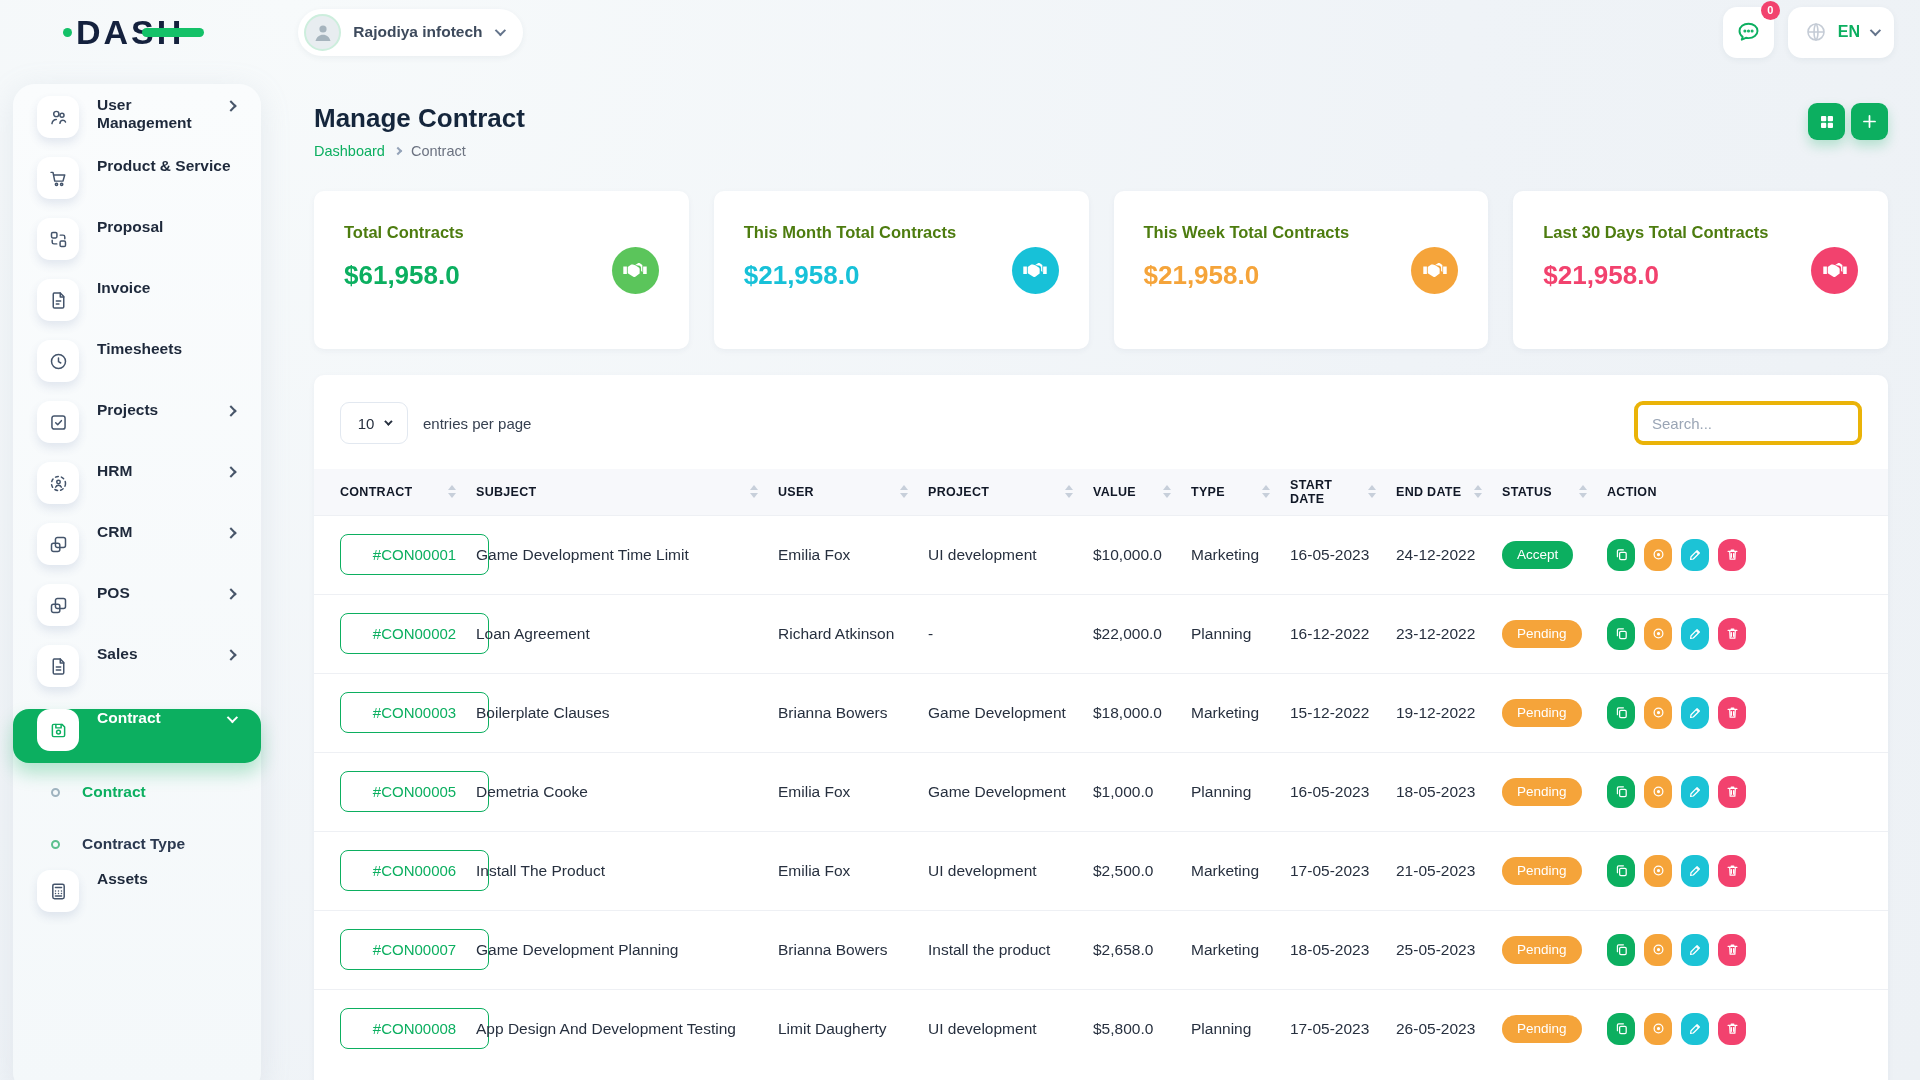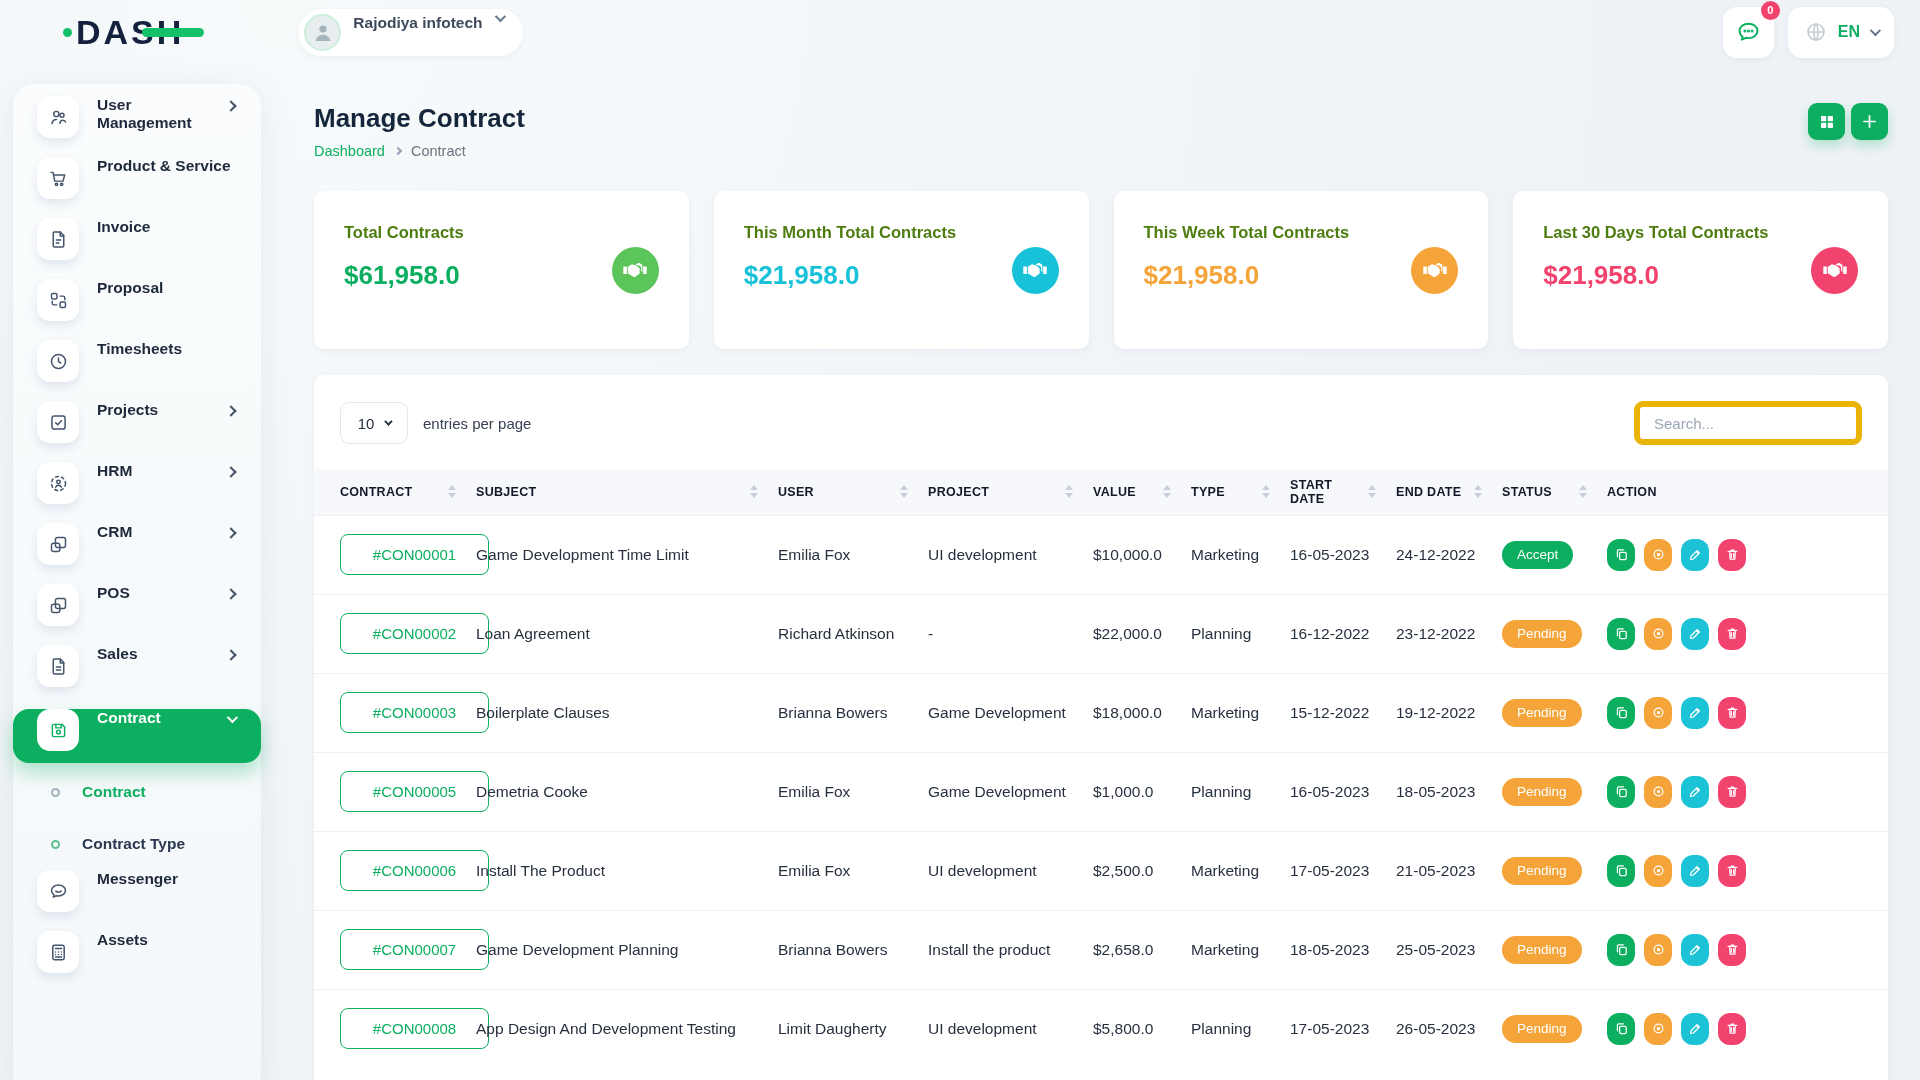--- a/index.html
+++ b/index.html
@@ -8,21 +8,21 @@
     position:relative; overflow:hidden;
     font-family:"Liberation Sans","DejaVu Sans",sans-serif;
     background:radial-gradient(circle at 15% 0%, #f7fafb 0%, #eff3f7 60%, #edf1f5 100%);
     color:#1f2937;
   }
   
   .topbar { position:absolute; top:0; left:0; right:0; height:64px; display:flex; align-items:center; padding:0 26px 0 76px; }
   .logo { position:relative; font-size:34px; font-weight:900; letter-spacing:3px; color:#14213d; line-height:1; }
   .logo-dot { position:absolute; left:-13px; top:13px; width:9px; height:9px; border-radius:50%; background:#14c168; }
   .logo-bar { position:absolute; right:-20px; top:13px; width:62px; height:9px; border-radius:5px; background:#14c168; }
-  .company-pill { margin-left:114px; display:flex; gap:12px; background:#fff; border-radius:26px; padding:5px 20px 5px 6px; height:47px; box-shadow:0 2px 6px rgba(40,60,90,.06); cursor:pointer; }
+  .company-pill { margin-left:114px; display:flex; align-items:center; gap:12px; background:#fff; border-radius:26px; padding:5px 20px 5px 6px; height:47px; box-shadow:0 2px 6px rgba(40,60,90,.06); cursor:pointer; }
   .avatar { width:37px; height:37px; border-radius:50%; background:#e8edf0; border:2px solid #cdeedd; display:flex; align-items:center; justify-content:center; overflow:hidden; }
   .company-name { font-size:15.5px; font-weight:600; color:#3d4a5c; }
   .top-right { margin-left:auto; display:flex; align-items:center; gap:14px; }
   .chat-btn { position:relative; width:51px; height:51px; background:#fff; border-radius:14px; display:flex; align-items:center; justify-content:center; box-shadow:0 2px 6px rgba(40,60,90,.06); cursor:pointer; }
   .chat-badge { position:absolute; top:-6px; right:-6px; min-width:19px; height:19px; border-radius:10px; background:#f2426e; color:#fff; font-size:11px; font-weight:700; display:flex; align-items:center; justify-content:center; padding:0 5px; }
   .lang-pill { height:51px; background:#fff; border-radius:14px; display:flex; align-items:center; gap:10px; padding:0 16px; box-shadow:0 2px 6px rgba(40,60,90,.06); cursor:pointer; }
   .lang-code { color:#0caf60; font-size:16px; font-weight:700; }
   
   .chev { display:inline-block; width:8px; height:8px; border-right:2px solid currentColor; border-bottom:2px solid currentColor; }
   .chev-right { transform:rotate(-45deg); }
@@ -58,21 +58,21 @@
   .stat-texts { display:flex; flex-direction:column; gap:18px; }
   .stat-title { font-size:16.5px; font-weight:700; color:#4d7c0f; }
   .stat-value { font-size:26px; font-weight:700; }
   .stat-icon-wrap { margin-left:auto; align-self:center; width:47px; height:47px; border-radius:50%; display:flex; align-items:center; justify-content:center; }
   
   .table-card { position:absolute; left:314px; right:32px; top:375px; height:830px; background:#fff; border-radius:10px; box-shadow:0 2px 6px rgba(40,60,90,.05); padding-top:26px; overflow:hidden; }
   .tbl-controls { display:flex; align-items:center; padding:0 26px; margin-bottom:24px; }
   .page-size { display:flex; align-items:center; gap:10px; width:68px; height:42px; border:1px solid #e2e8f0; border-radius:9px; background:#fff; justify-content:center; font-size:15px; color:#27303f; cursor:pointer; }
   .page-size .chev { width:6px; height:6px; color:#27303f; }
   .entries-label { margin-left:15px; font-size:15px; color:#374151; }
-  .search-input { margin-left:auto; width:228px; height:44px; border:6px solid #eab308; border-radius:9px; padding:0 14px; font-size:15px; color:#27303f; outline:none; font-family:inherit; }
+  .search-input { margin-left:auto; width:228px; height:44px; border:4px solid #eab308; border-radius:9px; padding:0 14px; font-size:15px; color:#27303f; outline:none; font-family:inherit; }
   .search-input::placeholder { color:#9aa5b5; }
   table { width:100%; border-collapse:collapse; table-layout:fixed; }
   thead th { background:#f7f8fb; height:46px; text-align:left; font-size:12.5px; font-weight:800; color:#111827; letter-spacing:.3px; }
   th .th-inner { display:flex; align-items:center; padding-right:20px; }
   th:first-child .th-inner, td:first-child { padding-left:26px; }
   .sort { margin-left:auto; display:flex; flex-direction:column; gap:3px; }
   .sort i { display:block; width:0; height:0; border-left:4px solid transparent; border-right:4px solid transparent; }
   .sort .up { border-bottom:5px solid #c7cfda; }
   .sort .down { border-top:5px solid #c7cfda; }
   tbody td { height:79px; border-top:1px solid #eef0f4; font-size:15.5px; color:#27303f; vertical-align:middle; }
@@ -143,41 +143,41 @@
           <circle cx="9.7" cy="18.6" r="1.3"></circle>
           <circle cx="15.6" cy="18.6" r="1.3"></circle>
         </svg>
       </span>
     <span class="side-label">Product &amp; Service</span>
 
   </div>
     <div class="side-item">
     <span class="icon-card">
         <svg width="21" height="21" viewBox="0 0 24 24" fill="none" stroke="currentColor" stroke-width="1.7" stroke-linecap="round" stroke-linejoin="round">
-          <path d="M7 3.5h7l4 4V19a1.5 1.5 0 0 1-1.5 1.5h-9A1.5 1.5 0 0 1 6 19V5a1.5 1.5 0 0 1 1-1.5z"></path>
-          <path d="M14 3.5V8h4M9.5 12.5h5M9.5 16h3"></path>
-        </svg>
-      </span>
-    <span class="side-label">Invoice</span>
-
-  </div>
-    <div class="side-item">
-    <span class="icon-card">
-        <svg width="21" height="21" viewBox="0 0 24 24" fill="none" stroke="currentColor" stroke-width="1.7" stroke-linecap="round" stroke-linejoin="round">
           <rect x="4" y="4" width="6.2" height="6.2" rx="1.5"></rect>
           <rect x="13.8" y="13.8" width="6.2" height="6.2" rx="1.5"></rect>
           <path d="M14 7h3.2a2 2 0 0 1 2 2v2.2M10 17H6.8a2 2 0 0 1-2-2v-2.2"></path>
         </svg>
       </span>
     <span class="side-label">Proposal</span>
 
   </div>
     <div class="side-item">
     <span class="icon-card">
         <svg width="21" height="21" viewBox="0 0 24 24" fill="none" stroke="currentColor" stroke-width="1.7" stroke-linecap="round" stroke-linejoin="round">
+          <path d="M7 3.5h7l4 4V19a1.5 1.5 0 0 1-1.5 1.5h-9A1.5 1.5 0 0 1 6 19V5a1.5 1.5 0 0 1 1-1.5z"></path>
+          <path d="M14 3.5V8h4M9.5 12.5h5M9.5 16h3"></path>
+        </svg>
+      </span>
+    <span class="side-label">Invoice</span>
+
+  </div>
+    <div class="side-item">
+    <span class="icon-card">
+        <svg width="21" height="21" viewBox="0 0 24 24" fill="none" stroke="currentColor" stroke-width="1.7" stroke-linecap="round" stroke-linejoin="round">
           <circle cx="12" cy="12" r="8"></circle>
           <path d="M12 8v4.2l2.6 1.5"></path>
         </svg>
       </span>
     <span class="side-label">Timesheets</span>
 
   </div>
     <div class="side-item">
     <span class="icon-card">
         <svg width="21" height="21" viewBox="0 0 24 24" fill="none" stroke="currentColor" stroke-width="1.7" stroke-linecap="round" stroke-linejoin="round">
@@ -240,30 +240,20 @@
     <span class="side-label">Contract</span>
     <span class="side-chev"><span class="chev chev-down"></span></span>
   </div>
     <div class="side-sub active">
     <span class="sub-bullet"></span>
     <span class="side-label">Contract</span>
   </div>
     <div class="side-sub">
     <span class="sub-bullet"></span>
     <span class="side-label">Contract Type</span>
-  </div>
-    <div class="side-item">
-    <span class="icon-card">
-        <svg width="21" height="21" viewBox="0 0 24 24" fill="none" stroke="currentColor" stroke-width="1.7" stroke-linecap="round" stroke-linejoin="round">
-          <path d="M12 4.5c4.4 0 8 2.8 8 6.3s-3.6 6.3-8 6.3c-.8 0-1.6-.1-2.3-.3L6 18.3l.8-2.6C5 14.4 4 12.7 4 10.8c0-3.5 3.6-6.3 8-6.3z"></path>
-          <path d="M9 11.5c1.8 1.4 4.2 1.4 6 0"></path>
-        </svg>
-      </span>
-    <span class="side-label">Messenger</span>
-
   </div>
     <div class="side-item">
     <span class="icon-card">
         <svg width="21" height="21" viewBox="0 0 24 24" fill="none" stroke="currentColor" stroke-width="1.7" stroke-linecap="round" stroke-linejoin="round">
           <rect x="5.5" y="3.8" width="13" height="16.4" rx="2"></rect>
           <path d="M8.5 7.3h7M8.6 11.3h.01M12 11.3h.01M15.4 11.3h.01M8.6 14.3h.01M12 14.3h.01M15.4 14.3h.01M8.5 17.2h7"></path>
         </svg>
       </span>
     <span class="side-label">Assets</span>
 

